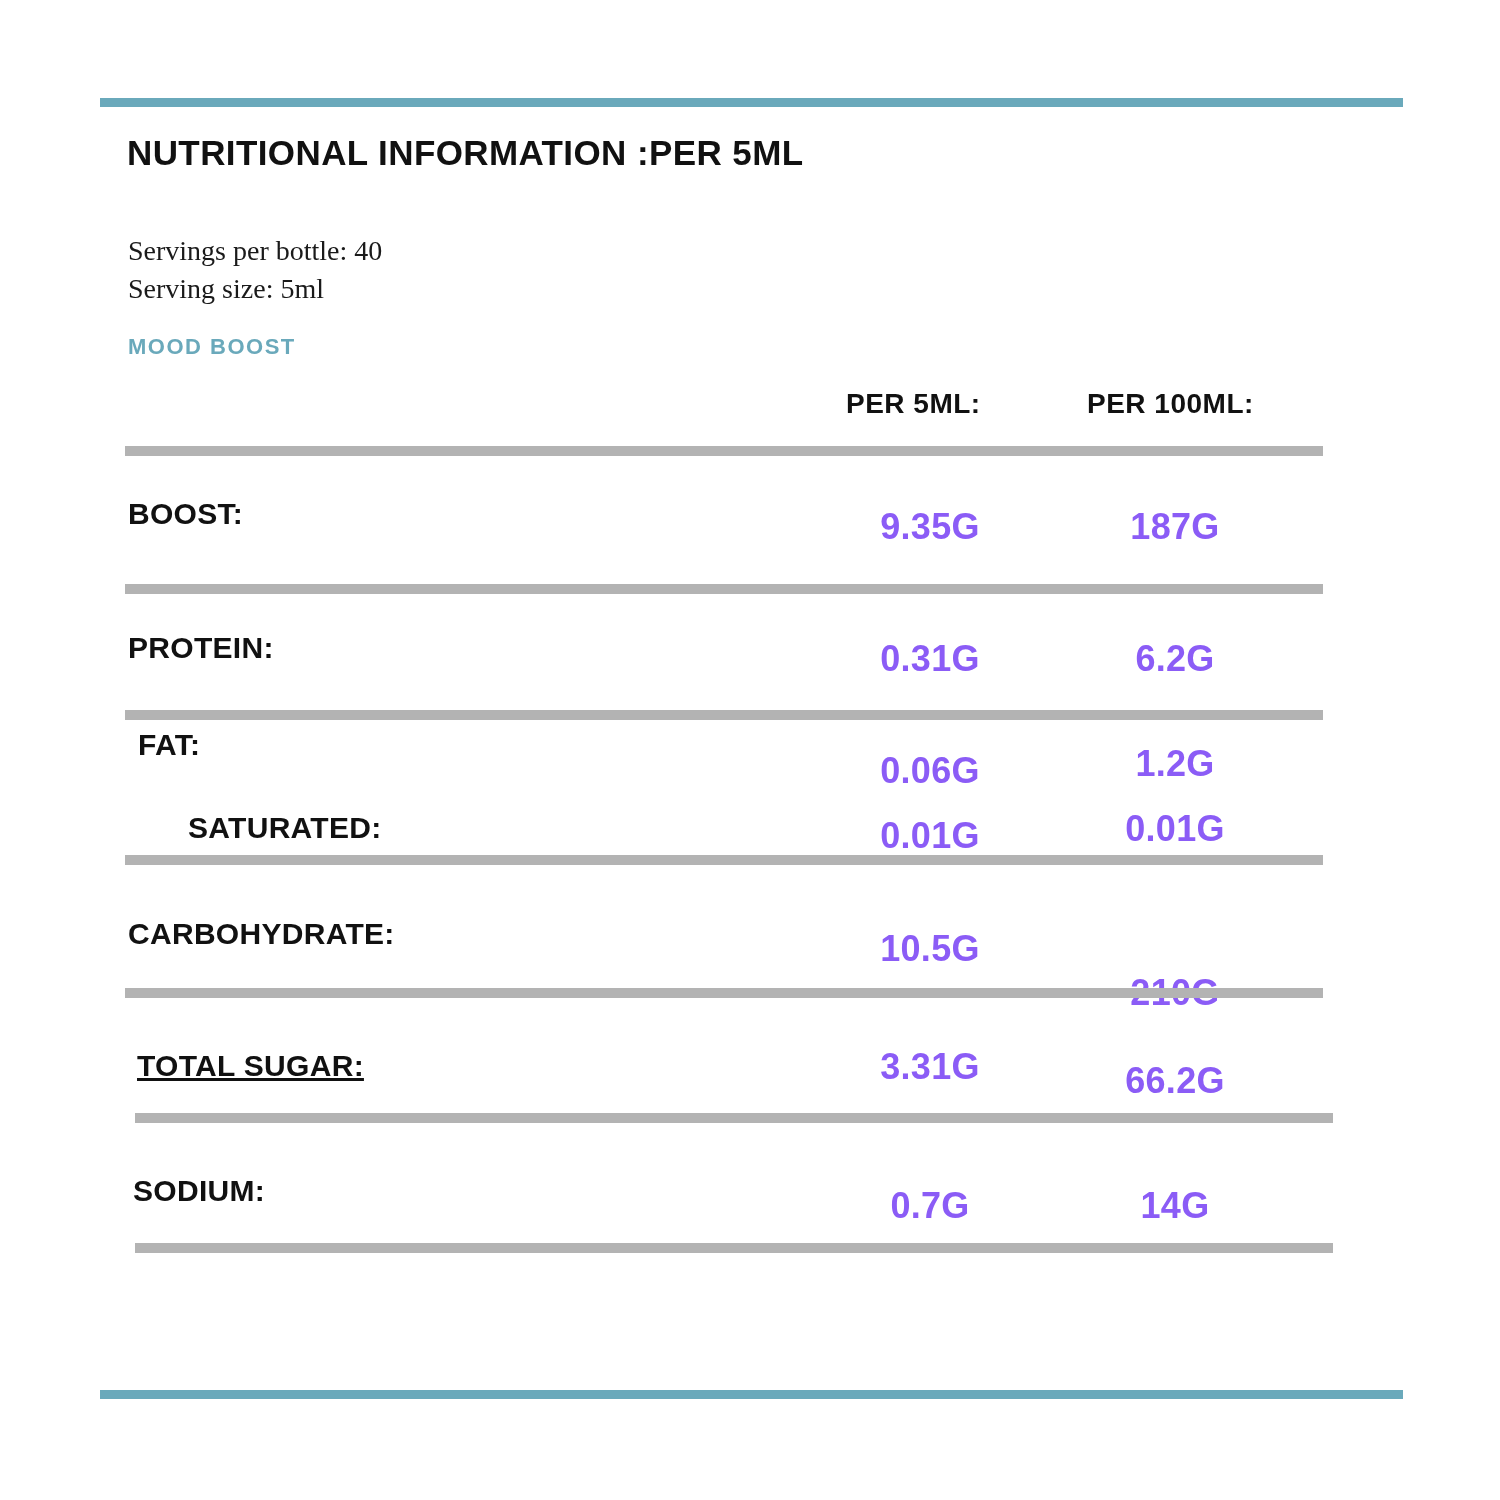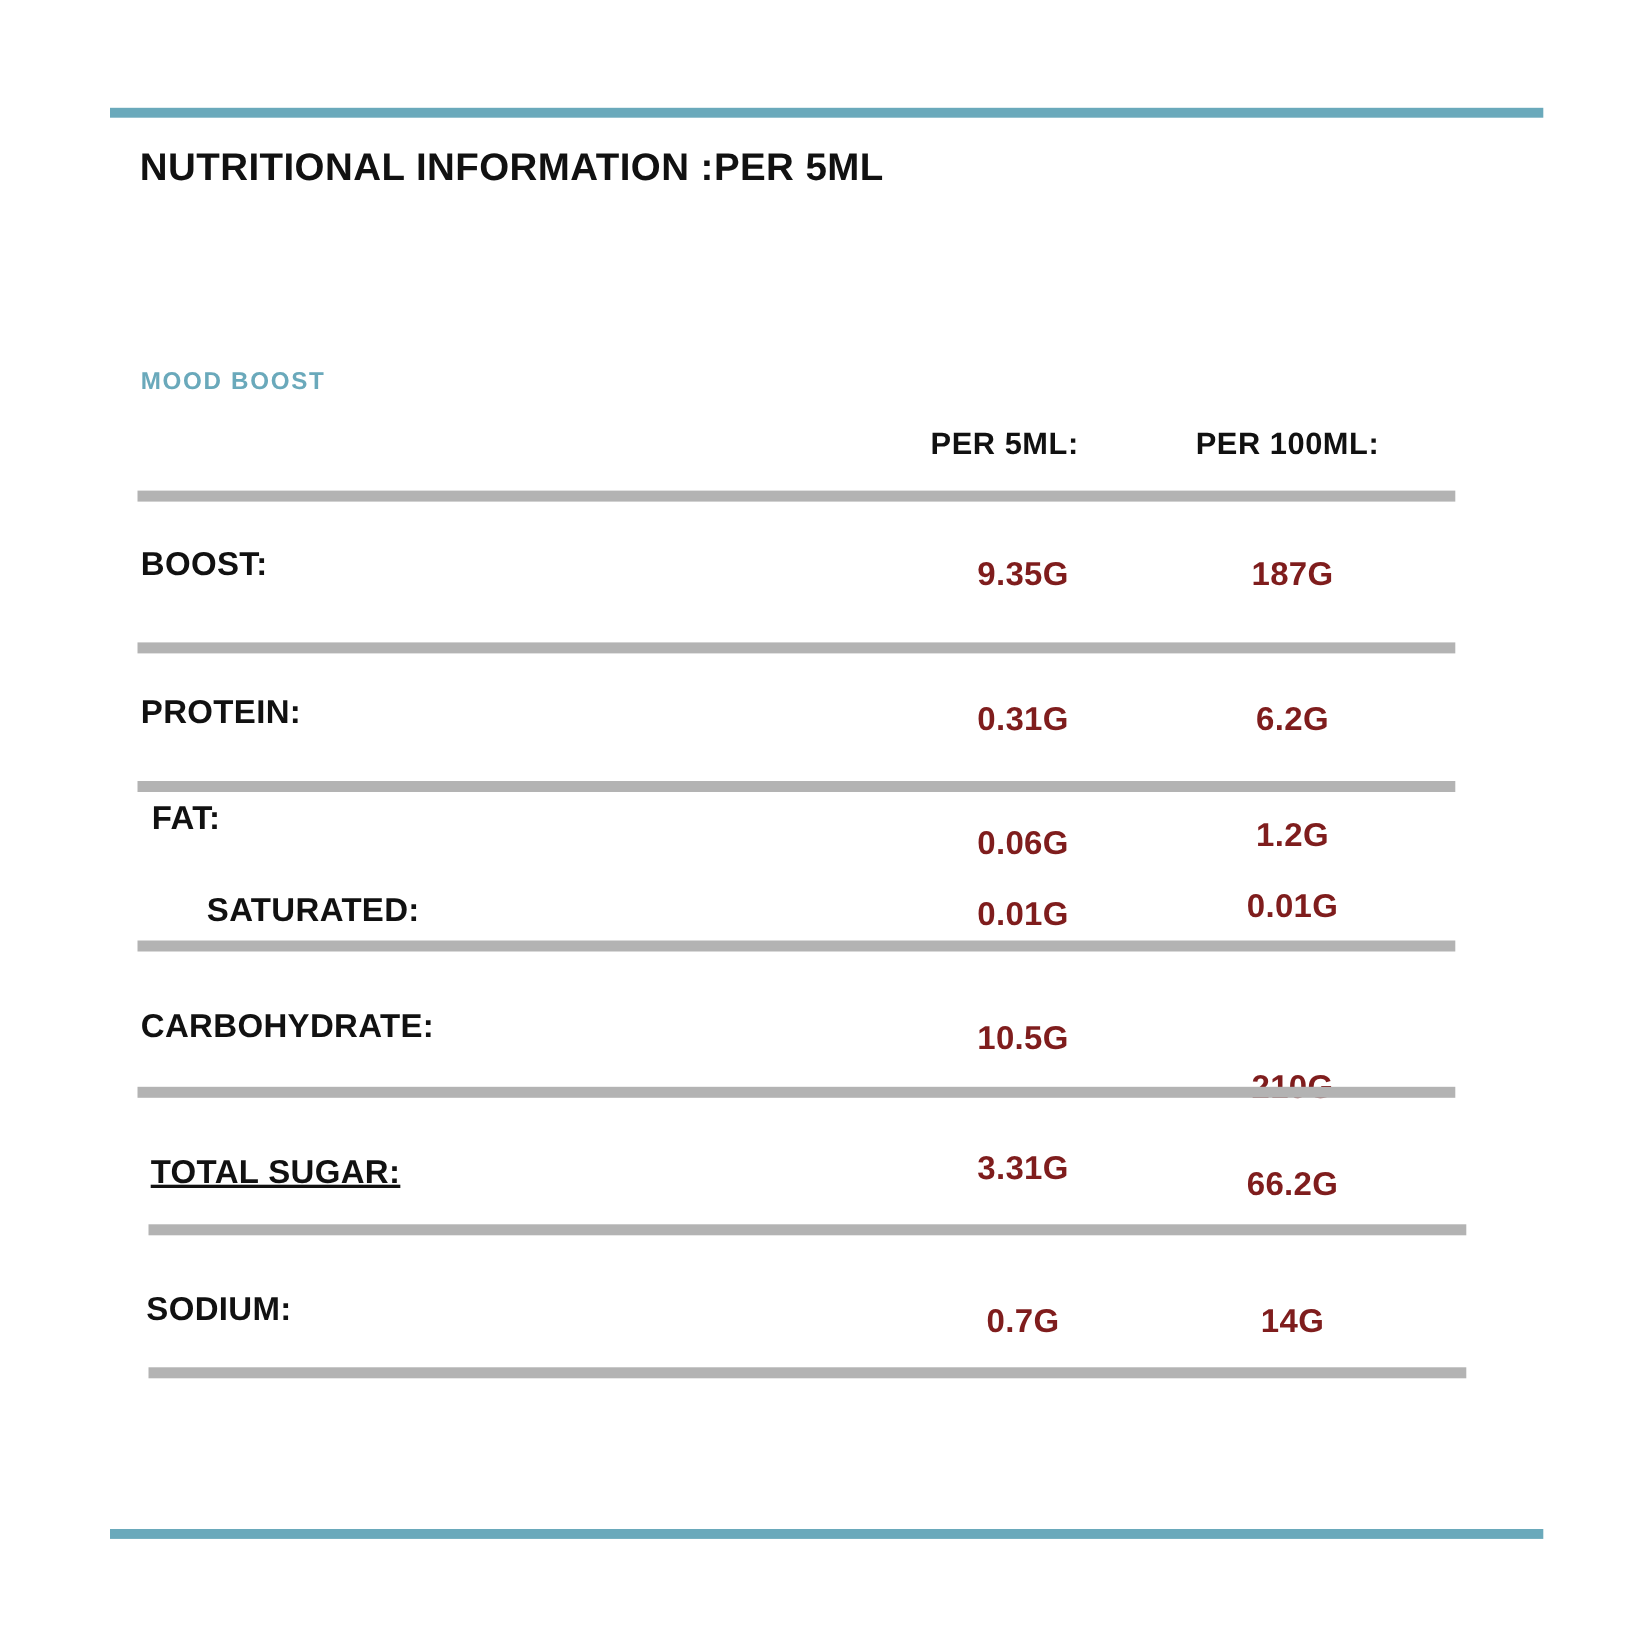--- a/index.html
+++ b/index.html
@@ -88,39 +88,43 @@
   .row-label {
     position: absolute;
     font-size: 30px;
     font-weight: bold;
     letter-spacing: 0.3px;
     color: #111111;
     white-space: nowrap;
   }
   .cell {
     position: absolute;
-    font-size: 30px;
+    font-size: 36px;
     font-weight: bold;
     letter-spacing: 0.3px;
-    color: #7f1d1d;
+    color: #8b5cf6;
     white-space: nowrap;
     text-align: center;
   }
   .cell.c1 { left: 830px; width: 200px; }
   .cell.c2 { left: 1060px; width: 230px; }
 </style>
 </head>
 <body>
 
 <div class="page">
 
   <div class="rule-top"></div>
 
   <div class="title">NUTRITIONAL INFORMATION :PER 5ML</div>
 
+  <div class="servings">
+    <div>Servings per bottle: 40</div>
+    <div>Serving size: 5ml</div>
+  </div>
 
   <div class="variant">MOOD BOOST</div>
 
   <div class="col-head c1">PER 5ML:</div>
   <div class="col-head c2">PER 100ML:</div>
 
   <div class="divider" style="left:125px; top:446px; width:1198px;"></div>
 
   <div class="row-label" style="left:128px; top:497px;">BOOST:</div>
   <div class="cell c1" style="top:506px;">9.35G</div>

